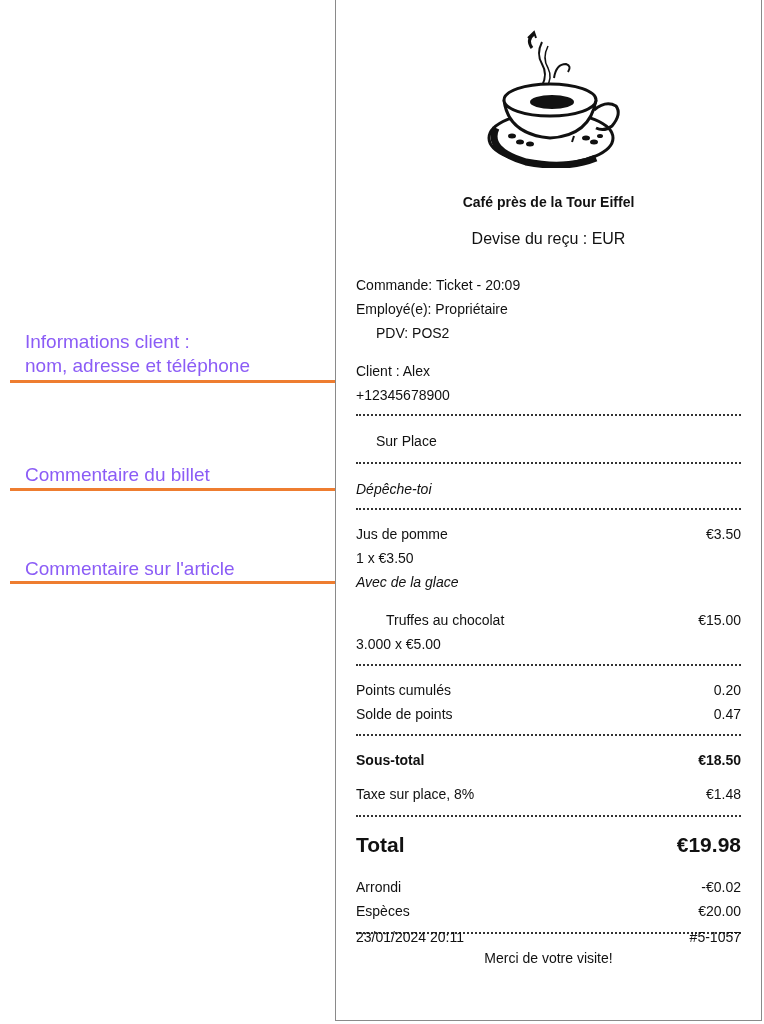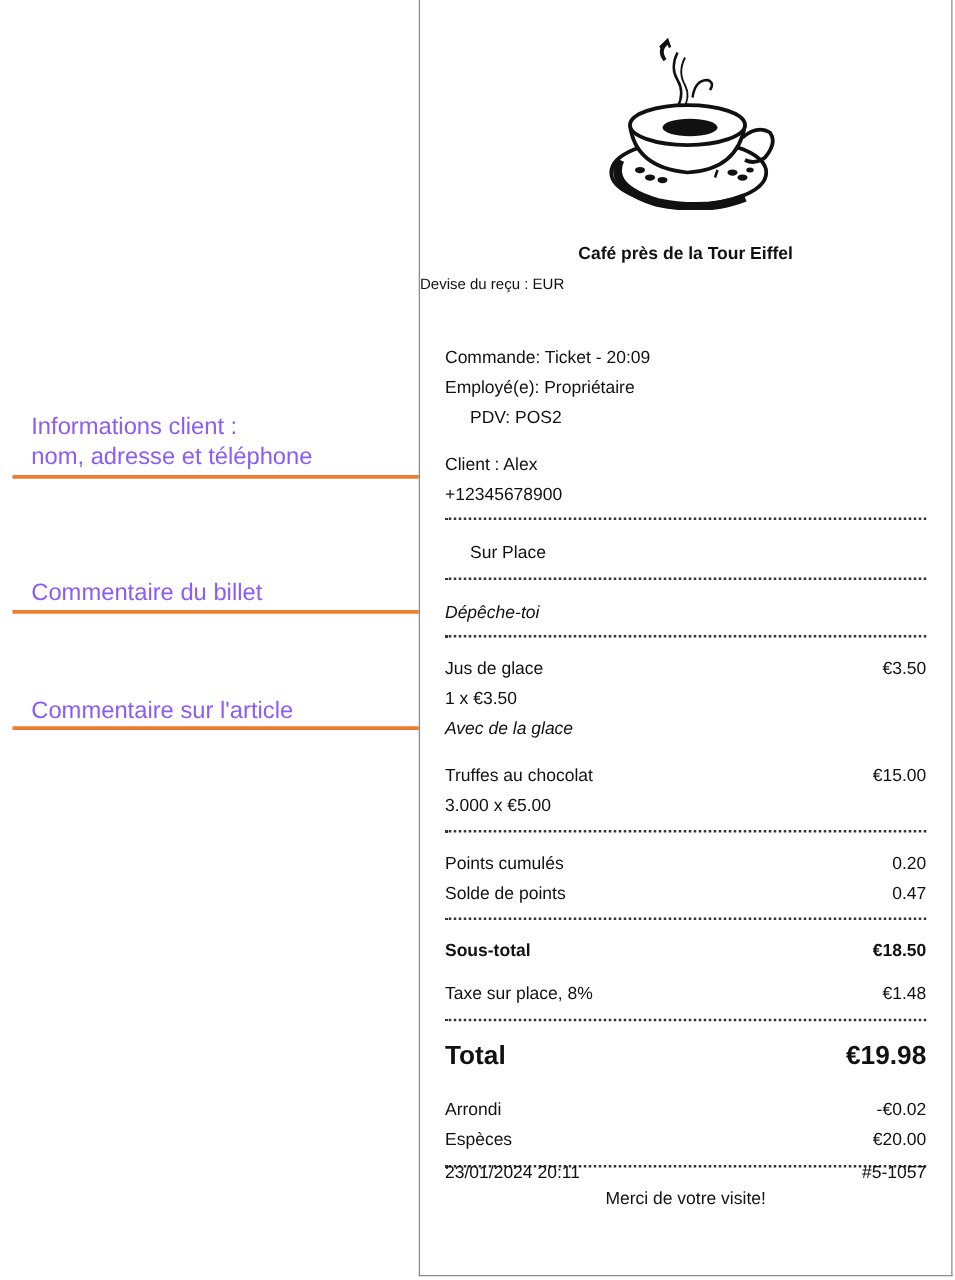--- a/index.html
+++ b/index.html
@@ -7,21 +7,21 @@
     width:764px; height:1024px; background:#ffffff; position:relative;
     overflow:hidden; font-family:"Liberation Sans", sans-serif; color:#111;
   }
   .receipt {
     position:absolute; left:335px; top:0; width:427px; height:1021px;
     border:1px solid #8a8a8a; border-top:none; background:#fff; box-sizing:border-box;
   }
   .logo { position:absolute; left:140px; top:28px; width:150px; height:140px; }
   .store-name { position:absolute; left:0; width:100%; top:194px; text-align:center;
     font-weight:bold; font-size:14px; }
-  .currency { position:absolute; left:0; width:100%; top:220px; font-size:12px; }
+  .currency { position:absolute; left:0; width:100%; top:230px; text-align:center; font-size:16px; }
   .line { position:absolute; left:20px; right:20px; font-size:14px; line-height:18px; white-space:nowrap; }
   .line .r { position:absolute; right:0; top:0; }
   .italic { font-style:italic; }
   .bold { font-weight:bold; }
   .dots { position:absolute; left:20px; right:20px; height:0; border-top:2px dotted #333; }
   .total { font-size:21px; font-weight:bold; line-height:24px; }
 
   .annot { position:absolute; color:#8b5cf6; font-weight:normal; font-size:19px; line-height:24px; white-space:nowrap; }
   .arrow-line { position:absolute; height:3px; background:#ee7d30; }
   .arrow-head { position:absolute; width:0; height:0;
@@ -86,27 +86,27 @@
   <div class="line" style="top:362px;">Client : Alex</div>
   <div class="line" style="top:386px;">+12345678900</div>
 
   <div class="dots" style="top:414px;"></div>
   <div class="line" style="top:432px;margin-left:20px;">Sur Place</div>
   <div class="dots" style="top:462px;"></div>
   <div class="line italic" style="top:480px;">Dépêche-toi</div>
   <div class="dots" style="top:508px;"></div>
 
   <div class="line" style="top:525px;">
-    <span>Jus de glace</span>
+    <span>Jus de pomme</span>
     <span class="r">€3.50</span>
   </div>
   <div class="line" style="top:549px;">1 x €3.50</div>
   <div class="line italic" style="top:573px;">Avec de la glace</div>
 
-  <div class="line" style="top:611px;">
+  <div class="line" style="top:611px;margin-left:30px;">
     <span>Truffes au chocolat</span>
     <span class="r">€15.00</span>
   </div>
   <div class="line" style="top:635px;">3.000 x €5.00</div>
 
   <div class="dots" style="top:664px;"></div>
 
   <div class="line" style="top:681px;">
     <span>Points cumulés</span>
     <span class="r">0.20</span>

